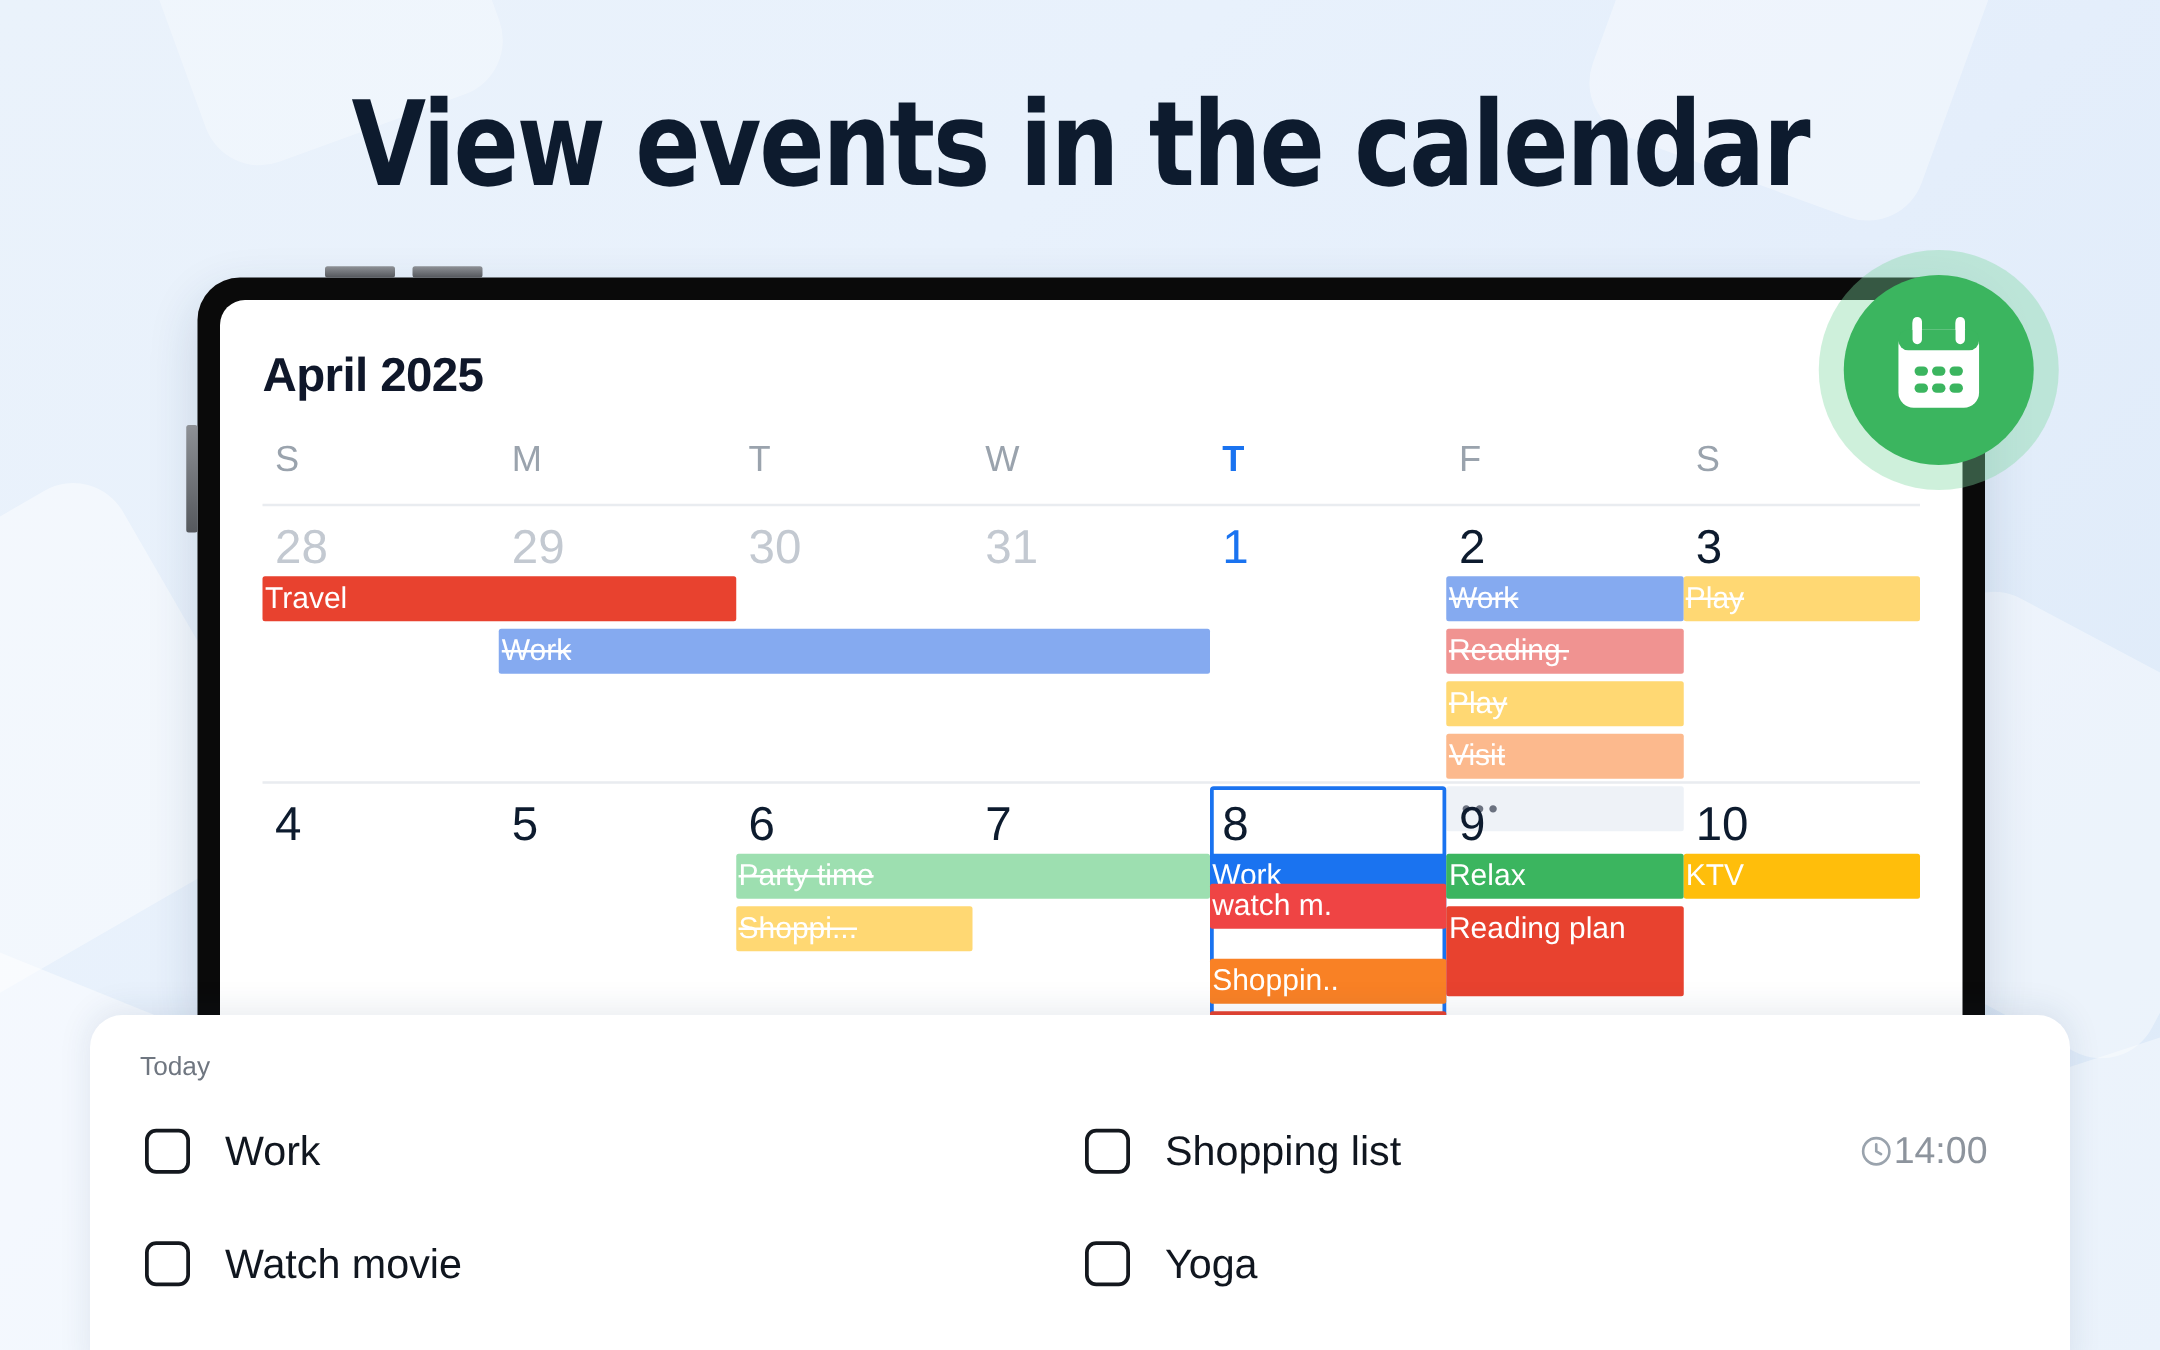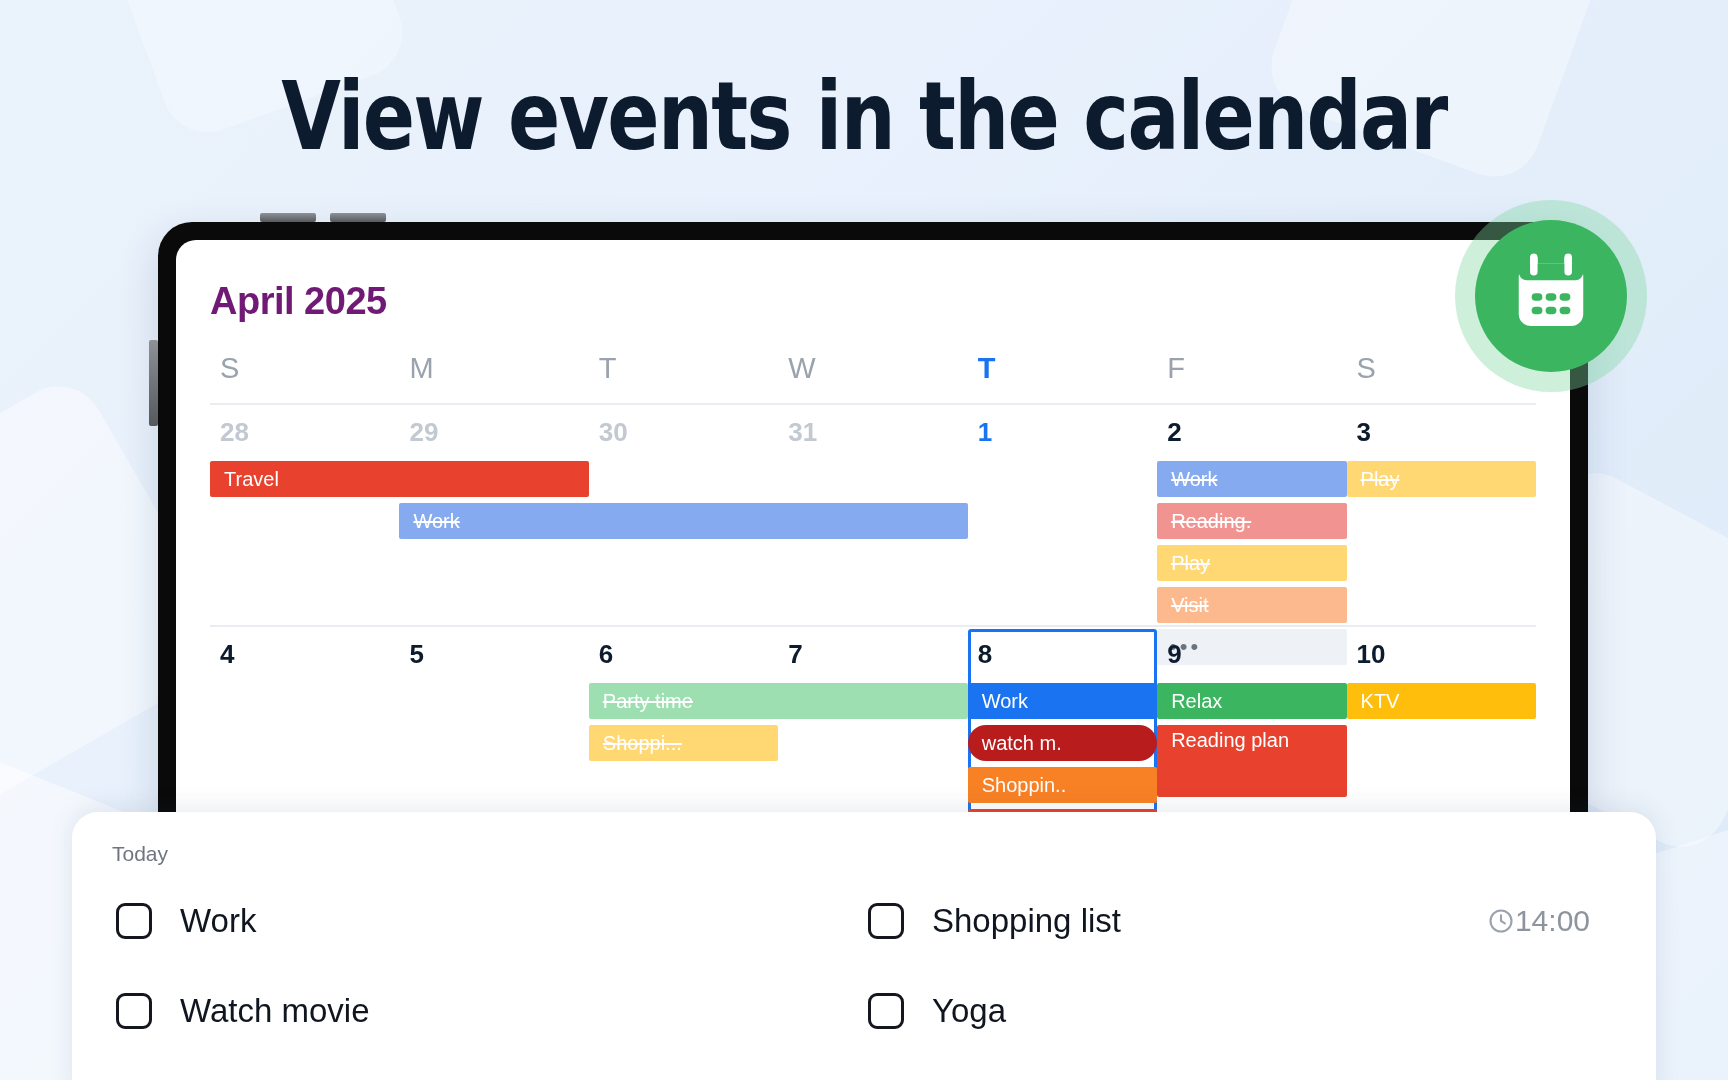--- a/index.html
+++ b/index.html
@@ -69,21 +69,21 @@
     position: relative;
     padding: 38px 34px 0 34px;
   }
 
   
   .cal-head {
     display: flex; align-items: center; justify-content: space-between;
     margin-bottom: 28px;
   }
   .cal-title {
-    font-size: 38px; font-weight: bold; color: #701a75; letter-spacing: -0.5px;
+    font-size: 38px; font-weight: bold; color: #0f172a; letter-spacing: -0.5px;
   }
   .cal-icon-btn { width: 46px; height: 46px; display:block; }
 
   
   .dow-row {
     display: grid; grid-template-columns: repeat(7, 1fr);
     padding-bottom: 18px;
     border-bottom: 2px solid #e9ecf0;
   }
   .dow {
@@ -96,35 +96,35 @@
     position: relative;
     border-bottom: 2px solid #e9ecf0;
     height: 222px;
   }
   .week:last-child { border-bottom: none; }
   .daynums {
     display: grid; grid-template-columns: repeat(7, 1fr);
     padding-top: 12px;
   }
   .daynum {
-    font-size: 26px; font-weight: bold; color: #0d1b2e; padding-left: 10px;
+    font-size: 38px; font-weight: normal; color: #0d1b2e; padding-left: 10px;
   }
   .daynum.muted { color: #c3c9d1; }
   .daynum.accent { color: #1a73f0; }
 
   .events {
     position: absolute; left: 0; right: 0; top: 56px; bottom: 0;
   }
   .evt {
     position: absolute;
     height: 36px;
     display: flex; align-items: center;
     color: #ffffff;
-    font-size: 20px;
-    padding-left: 14px;
+    font-size: 24px;
+    padding-left: 2px;
     white-space: nowrap;
     overflow: hidden;
     border-radius: 2px;
   }
   .evt.done { text-decoration: line-through; text-decoration-thickness: 2px; }
   .evt.tall { height: 72px; white-space: normal; line-height: 1.18; align-items: flex-start; padding-top: 4px; }
   .evt.more {
     background: #eef2f7; color: #6b7280; letter-spacing: 3px;
     font-size: 22px; padding-left: 12px;
   }
@@ -256,21 +256,21 @@
               <div class="daynum">6</div>
               <div class="daynum">7</div>
               <div class="daynum">8</div>
               <div class="daynum">9</div>
               <div class="daynum">10</div>
             </div>
             <div class="events">
               <div class="evt done" style="background: rgb(157, 223, 176); left: 28.5714%; width: 28.5714%; top: 0px;">Party time</div>
               <div class="evt done" style="background: rgb(255, 216, 115); left: 28.5714%; width: 14.2857%; top: 42px;">Shoppi...</div>
               <div class="evt" style="background: rgb(26, 115, 240); left: 57.1429%; width: 14.2857%; top: 0px;">Work</div>
-              <div class="evt" style="background: #b91c1c; left: 57.1429%; width: 14.2857%; top: 42px; border-radius: 18px;">watch m.</div>
+              <div class="evt" style="background: #ef4444; left: 57.1429%; width: 14.2857%; top: 24px;">watch m.</div>
               <div class="evt" style="background: rgb(249, 129, 37); left: 57.1429%; width: 14.2857%; top: 84px; text-align: center;">Shoppin..</div>
               <div class="evt" style="background: rgb(232, 66, 47); left: 57.1429%; width: 14.2857%; top: 126px;"></div>
               <div class="evt" style="background: rgb(59, 181, 95); left: 71.4286%; width: 14.2857%; top: 0px;">Relax</div>
               <div class="evt tall" style="background: rgb(232, 66, 47); left: 71.4286%; width: 14.2857%; top: 42px; height: 72px; text-align: center;">Reading plan</div>
               <div class="evt" style="background: rgb(255, 190, 11); left: 85.7143%; width: 14.2857%; top: 0px;">KTV</div>
             </div>
           </div>
         </div>
     </div>
   </div>

